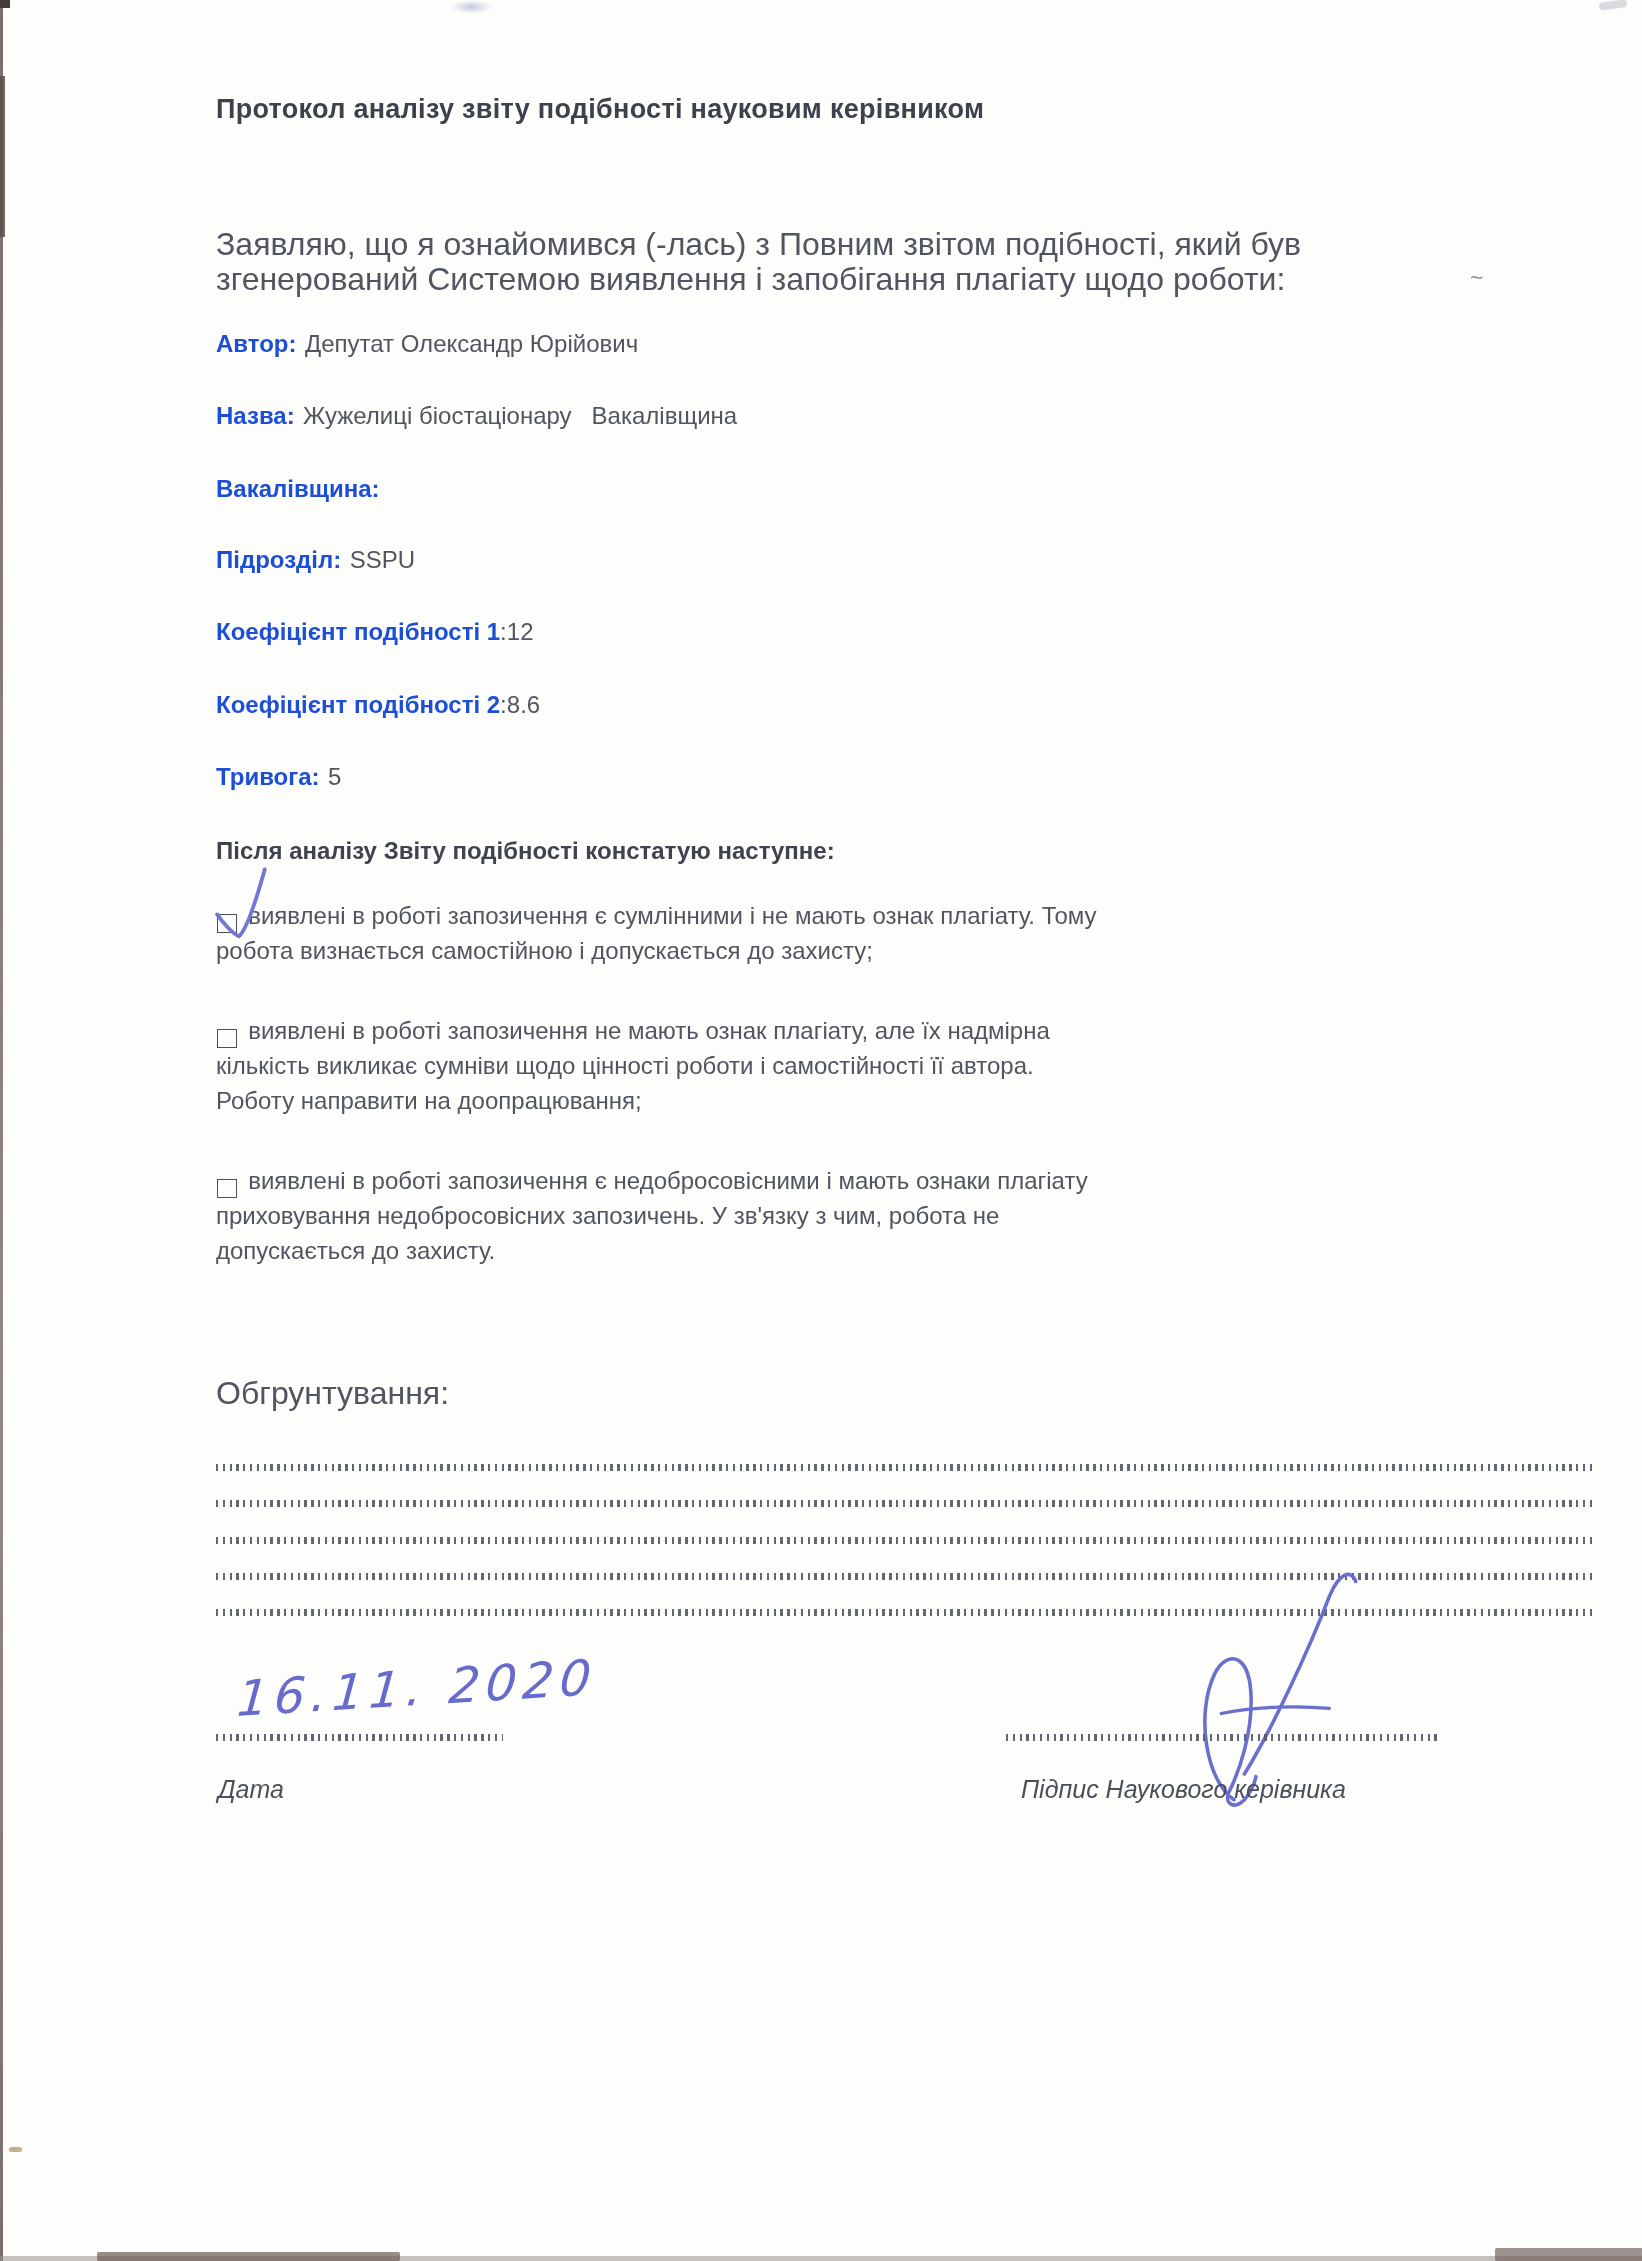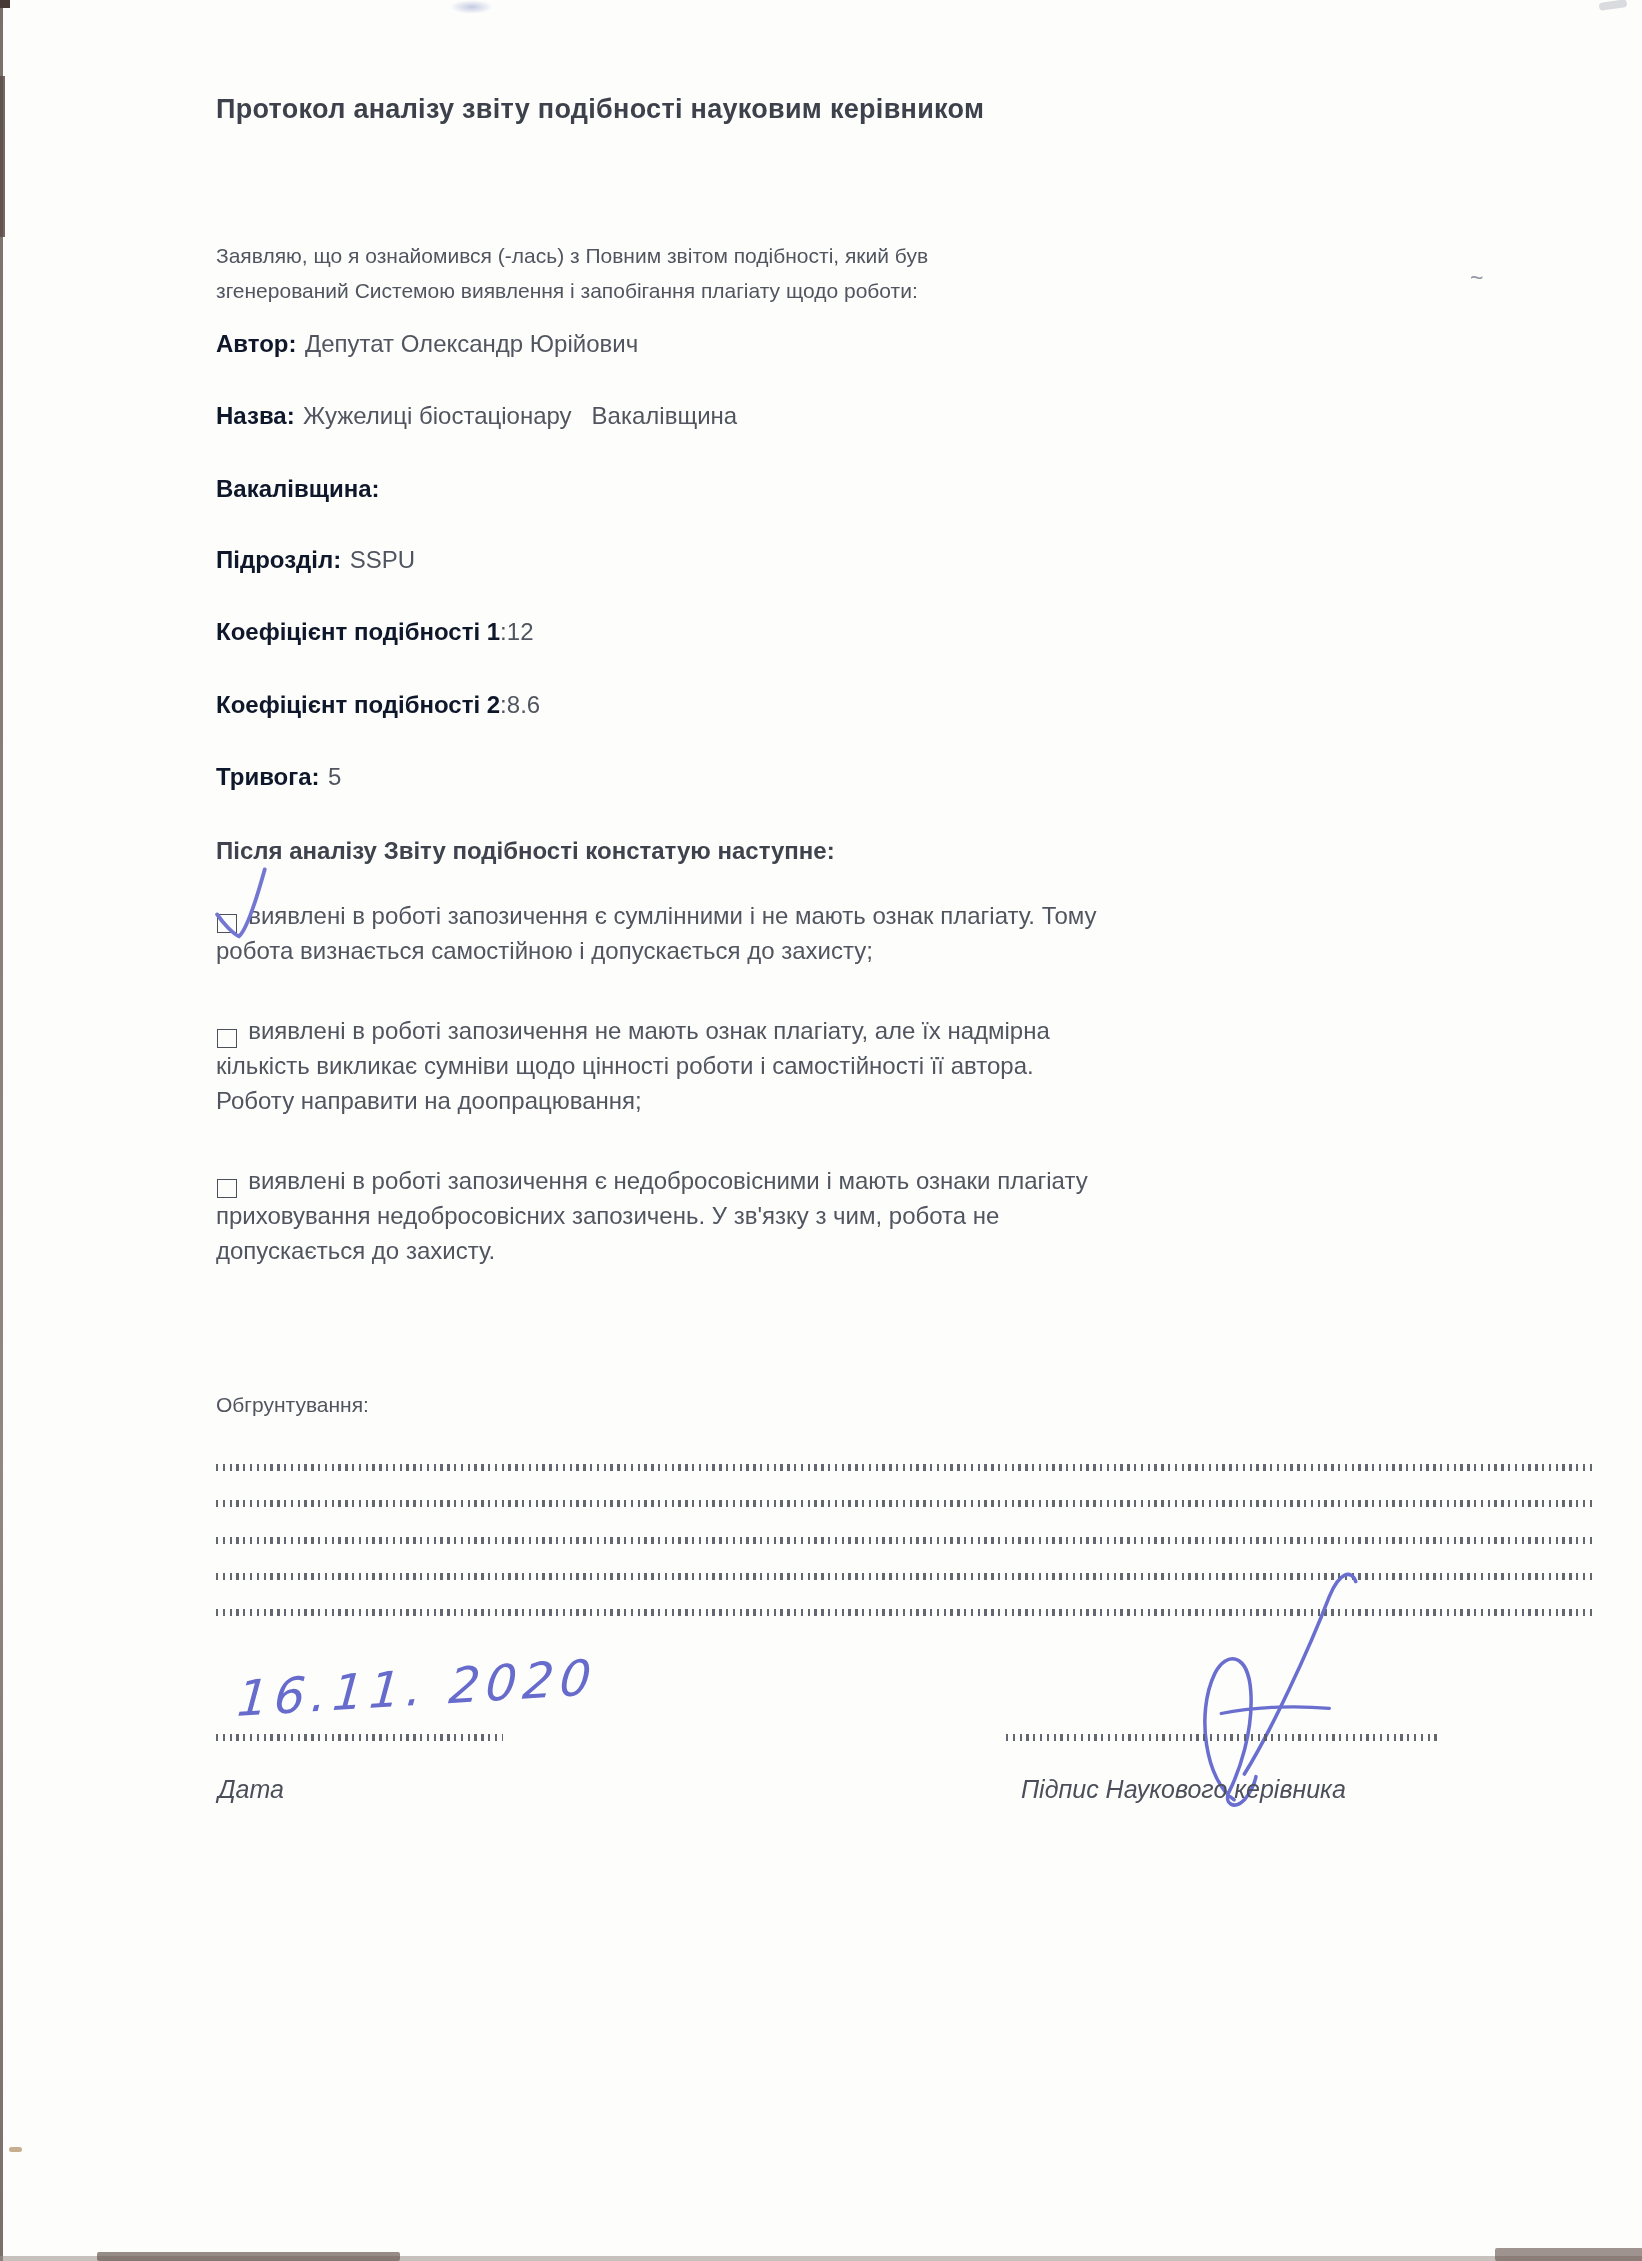--- a/index.html
+++ b/index.html
@@ -16,25 +16,25 @@
   .line { white-space:nowrap; }
 
   
   .doc-title {
     left:216px; top:94px;
     font-size:27px; font-weight:700; color:#3d414b;
     letter-spacing:0.3px; white-space:nowrap;
   }
 
   
-  .para { font-size:21px; line-height:35px; color:#51555f;margin-top:11px; }
+  .para { font-size:32px; line-height:35px; color:#51555f; }
   .intro { left:216px; top:227px; }
 
   .field { font-size:24px; white-space:nowrap; left:216px; }
-  .field .b { font-weight:700; color:#0f172a; }
+  .field .b { font-weight:700; color:#1d4ed8; }
   .field .v { color:#51555f; margin-left:8.4px; white-space:pre-wrap; }
   .field .v.tight { margin-left:0; }
 
   .heading-bold { left:216px; font-size:24px; font-weight:700; color:#3f434d; white-space:nowrap; }
 
   
   .option { left:216px; font-size:24px; line-height:35px; color:#51555f; }
   .option .first { display:flex; align-items:flex-end; }
   .checkbox {
     position:relative; display:inline-block;

